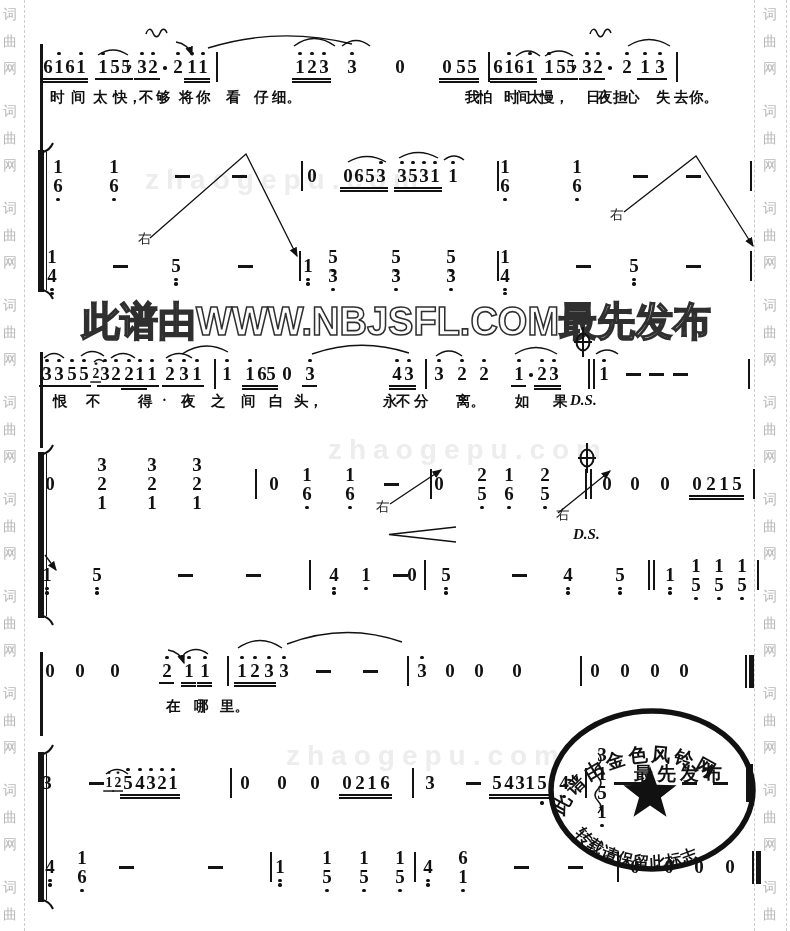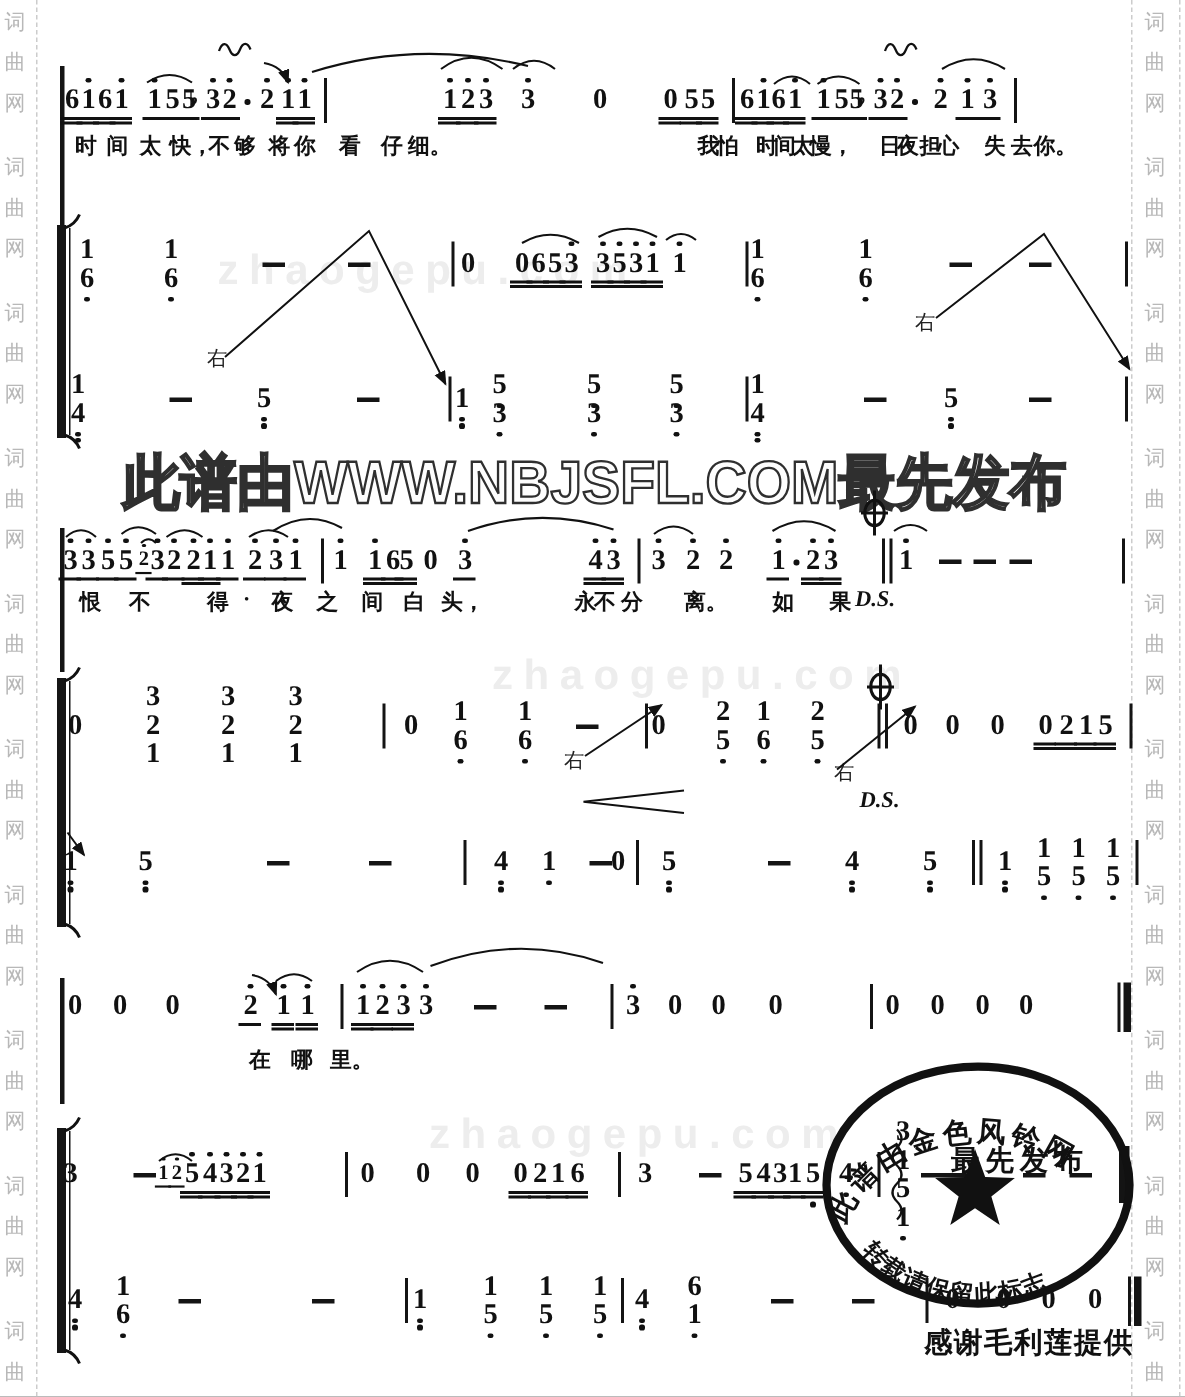--- a/index.html
+++ b/index.html
@@ -1171,15 +1171,14 @@
     <text font-size="19" font-weight="bold" fill="#111" letter-spacing="3" font-family="Liberation Serif,serif">
       <textPath href="#arcTop" startOffset="6">此谱由金色风铃网</textPath>
     </text>
     <text x="88" y="78" font-size="19" font-weight="bold" fill="#111" letter-spacing="4" font-family="Liberation Serif,serif">最先发布</text>
     <polygon points="104,64 110.8,82.7 130.6,83.3 114.9,95.6 120.5,114.7 104,103.5 87.5,114.7 93.1,95.6 77.4,83.3 97.2,82.7" fill="#111"></polygon>
     <text font-size="16" font-weight="bold" fill="#111" letter-spacing="1" font-family="Liberation Serif,serif">
       <textPath href="#arcBot" startOffset="2">转载请保留此标志</textPath>
     </text>
   </svg>
 
-  <div class="credit">感谢毛利莲提供</div>
 
 </div>
 
 </body></html>

